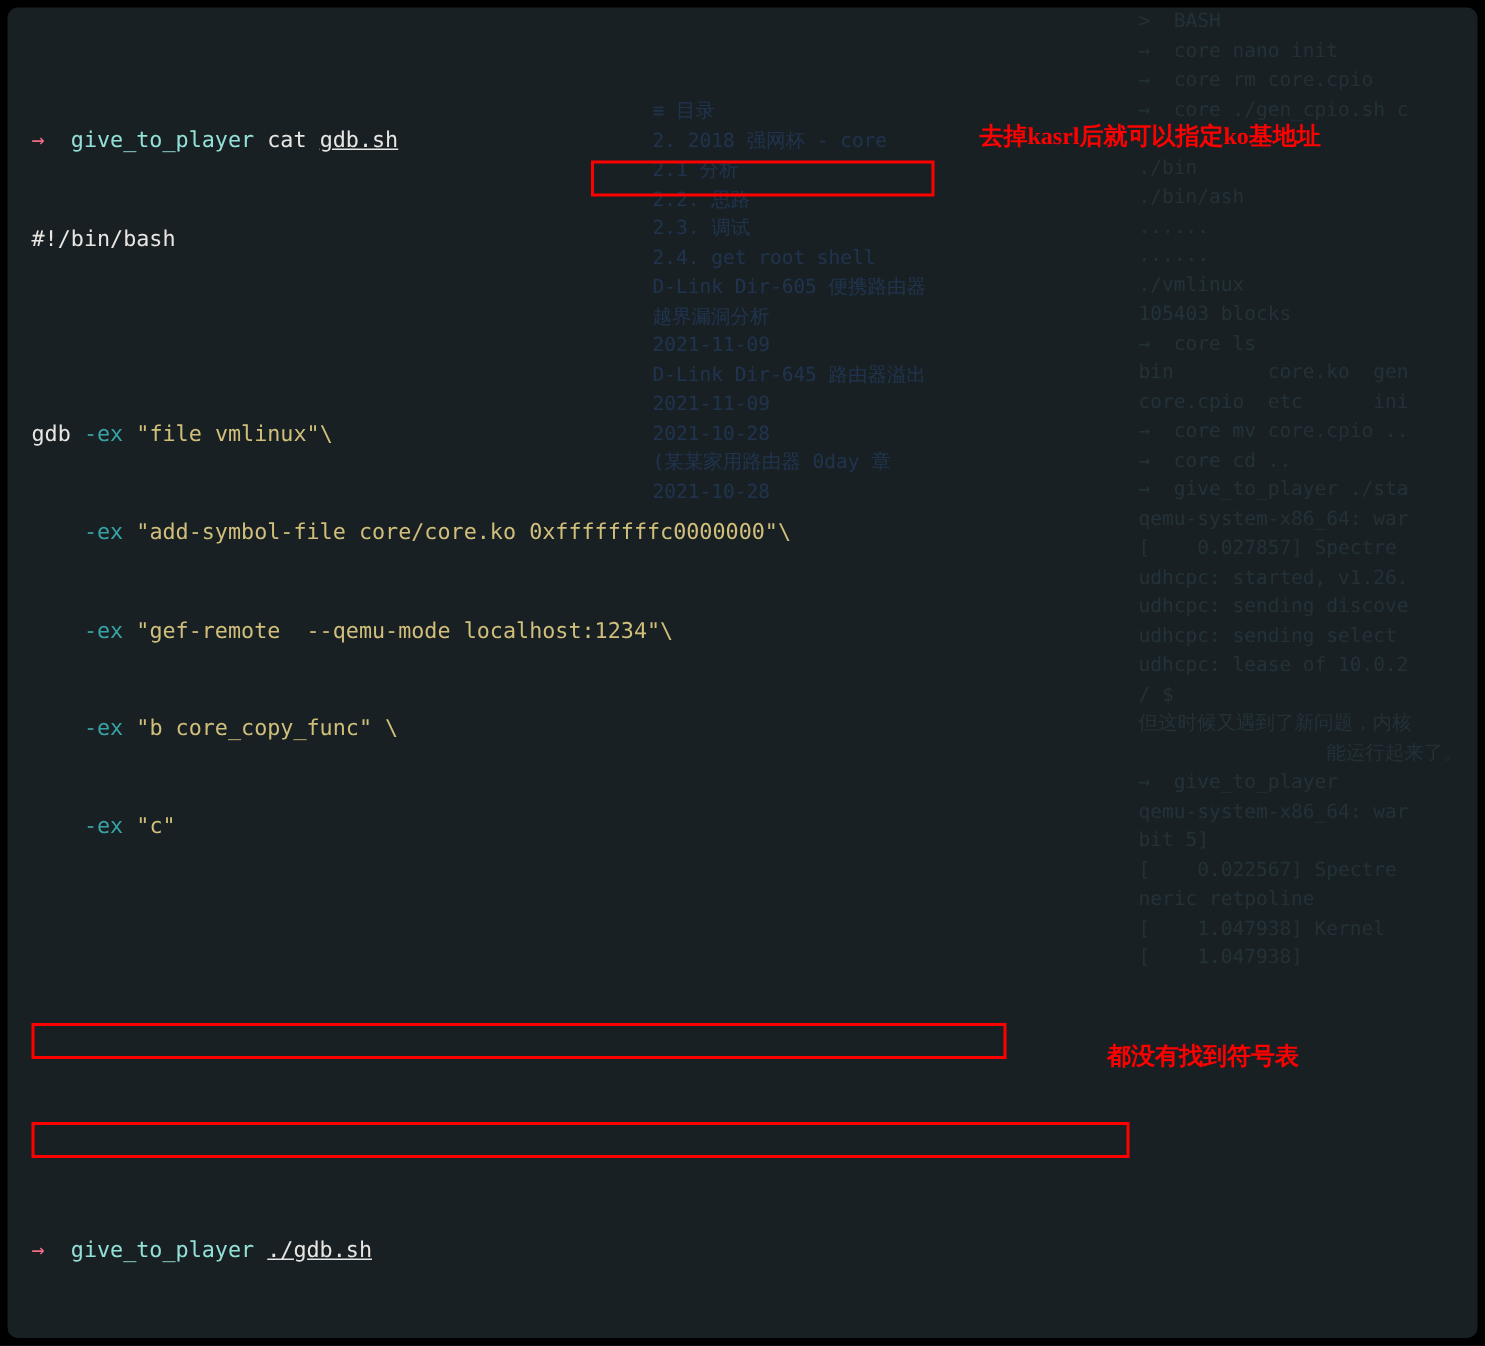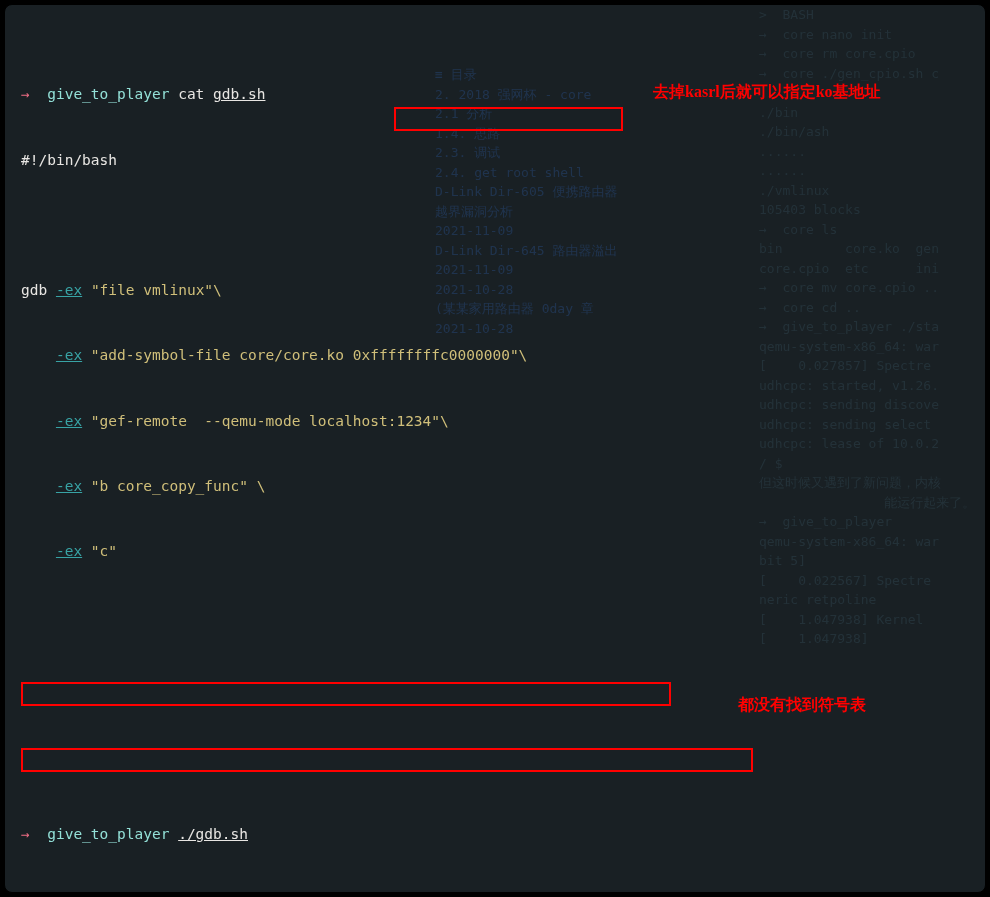--- a/index.html
+++ b/index.html
@@ -26,21 +26,21 @@
   .terminal {
     position: absolute;
     left: 16px; right: 0; top: 14px;
     white-space: pre;
   }
   .ln { display: block; }
   .arrow { color: #ee6d85; }
   .path  { color: #93e0d7; }
   .cmd   { color: #e8e6e3; }
   .arg   { color: #e8e6e3; text-decoration: underline; text-decoration-color: #e8e6e3; }
-  .ex    { color: #38a3a5; text-decoration: underline; }
+  .ex    { color: #38a3a5; }
   .str   { color: #d0bf7a; }
 
   .annot {
     position: absolute;
     color: #ff0000;
     font-family: Liberation Serif, serif;
     font-size: 16px;
     font-weight: 600;
   }
   .box {
@@ -108,21 +108,21 @@
       <div class="fline">[    0.022567] Spectre </div>
       <div class="fline">neric retpoline</div>
       <div class="fline">[    1.047938] Kernel </div>
       <div class="fline">[    1.047938]</div>
     </div>
   <div class="bg-mid" id="bgmid">
       <div>≡ 目录</div>
       <div></div>
       <div>2. 2018 强网杯 - core</div>
       <div>  2.1 分析</div>
-      <div>  1.4. 思路</div>
+      <div>  2.2. 思路</div>
       <div>  2.3. 调试</div>
       <div>  2.4. get root shell</div>
       <div></div>
       <div></div>
       <div>D-Link Dir-605 便携路由器</div>
       <div>越界漏洞分析</div>
       <div>2021-11-09</div>
       <div></div>
       <div>D-Link Dir-645 路由器溢出</div>
       <div>2021-11-09</div>

